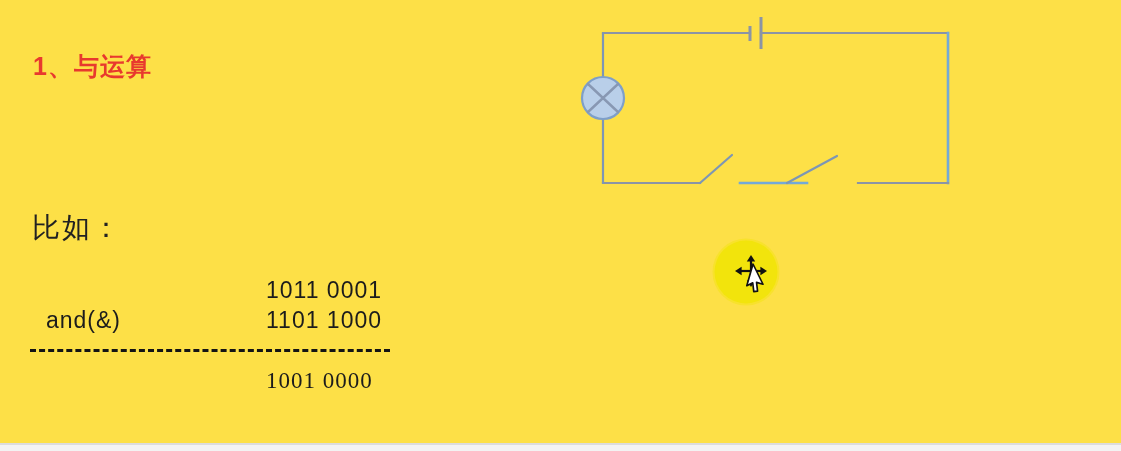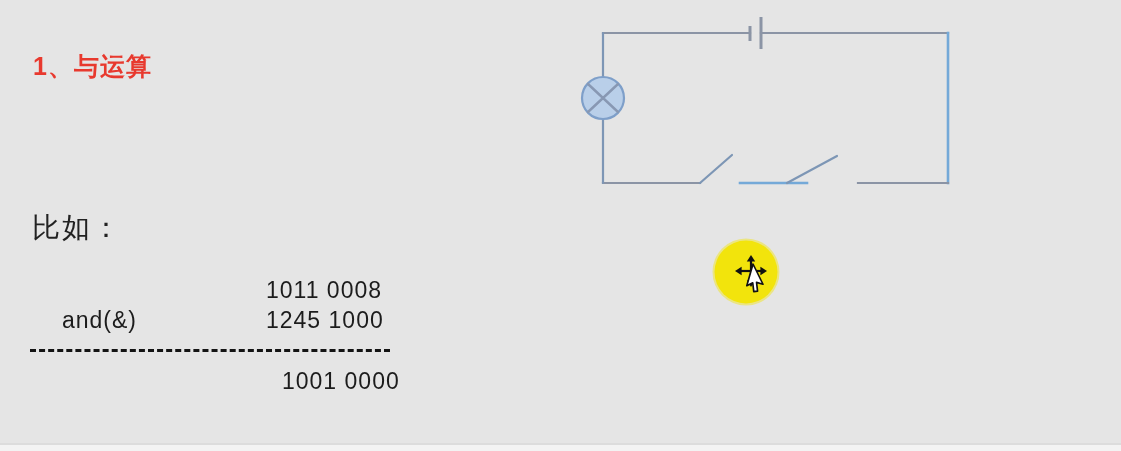--- a/index.html
+++ b/index.html
@@ -1,19 +1,19 @@
 <!DOCTYPE html>
 <html><head>
 <meta charset="utf-8">
 <style>
   html,body{margin:0;padding:0;background:#fff;}
   #stage{
     position:relative;
     width:1121px;height:451px;
-    background:#e5e5e5;
+    background:#fde047;
     overflow:hidden;
     font-family:"Liberation Sans","DejaVu Sans",sans-serif;
     text-align:center;
   }
   .abs{position:absolute;}
   .red-text{color:#e8392e;}
   .title{
     left:33px;top:50px;
     font-size:25px;font-weight:600;
     letter-spacing:1px;
@@ -23,28 +23,28 @@
     font-size:25px;font-weight:600;
     letter-spacing:1px;
   }
   .example-label{
     left:32px;top:209px;
     font-size:28px;color:#222;
     letter-spacing:2px;
   }
   .op-block{color:#1c1c1c;font-size:23px;letter-spacing:1px;}
   .operand1{left:266px;top:277px;}
-  .operator{left:46px;top:307px;margin-left:16px;}
+  .operator{left:46px;top:307px;}
   .operand2{left:266px;top:307px;}
   .op-separator{
     left:30px;top:349px;
     width:360px;height:0;
     border-top:3px dashed #141414;
   }
-  .result{left:282px;top:368px;}
+  .result{left:266px;top:368px;font-family:Liberation Serif, serif;}
   .circuit-svg{left:560px;top:0px;}
   .cursor-svg{left:706px;top:233px;}
   .wire-gray{stroke:#8b94a5;stroke-width:2.2;fill:none;stroke-linecap:square;}
   .wire-blue{stroke:#74a9d8;stroke-width:2.6;fill:none;stroke-linecap:square;}
   .wire-bluegray{stroke:#7d96b5;stroke-width:2.2;fill:none;stroke-linecap:round;}
   .footer-bar{
     left:0;bottom:0;width:1121px;height:6px;
     background:#f3f3f3;border-top:2px solid #dcdcdc;
   }
 </style>
@@ -52,23 +52,23 @@
 <body>
 
 <div id="stage">
 
   <div class="abs title red-text">1、与运算</div>
 
 
   <div class="abs example-label">比如：</div>
 
   <div>
-    <div class="abs op-block operand1">1011 0008</div>
+    <div class="abs op-block operand1">1011 0001</div>
     <div class="abs op-block operator">and(&amp;)</div>
-    <div class="abs op-block operand2">1245 1000</div>
+    <div class="abs op-block operand2">1101 1000</div>
     <div class="abs op-separator"></div>
     <div class="abs op-block result">1001 0000</div>
   </div>
 
   <svg class="abs circuit-svg" width="420" height="220" viewBox="0 0 420 220">
 
     <g>
       <path class="wire-gray" d="M43,33 H190"></path>
       <path class="wire-gray" d="M201,33 H388"></path>
       <path d="M190,26 V41" stroke="#8b94a5" stroke-width="3" fill="none"></path>

